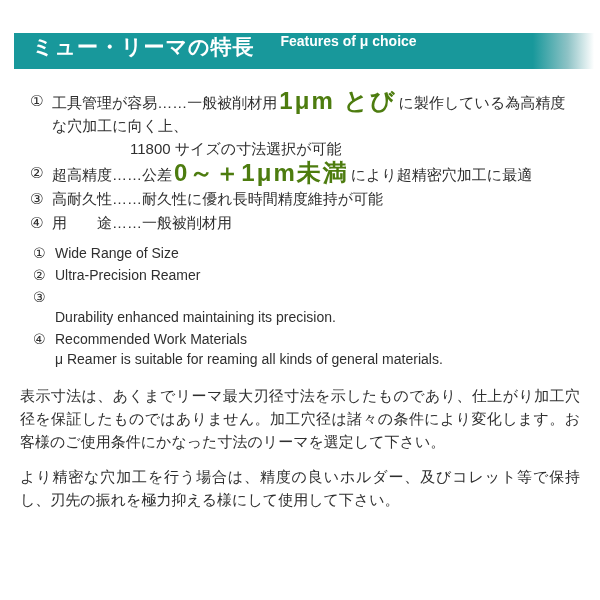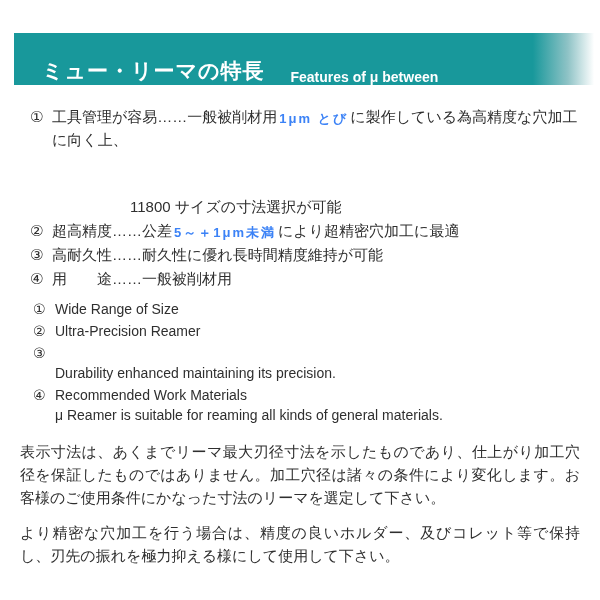--- a/index.html
+++ b/index.html
@@ -9,26 +9,25 @@
     font-family: "Liberation Sans", "DejaVu Sans", sans-serif;
     color: #2f2f2f;
     overflow: hidden;
   }
   .page { width: 600px; height: 600px; box-sizing: border-box; padding-top: 33px; }
 
   
   .bar {
     margin-left: 14px;
     width: 583px;
-    height: 52px;
+    height: 36px;
     background: linear-gradient(to right, #18989b 0%, #18989b 89%, #8fc3c6 95%, #ffffff 99.5%);
     display: flex;
-    align-items: flex-end;
+    align-items: flex-start;
     box-sizing: border-box;
-    padding-left: 10px;
   }
   .bar .jp-title {
     color: #ffffff;
     font-weight: bold;
     font-size: 21px;
     letter-spacing: 1px;
     padding-left: 18px;
     white-space: nowrap;
   }
   .bar .en-title {
@@ -42,29 +41,29 @@
   
   .jp-list {
     margin: 20px 20px 0 30px;
     font-size: 15px;
     line-height: 23px;
   }
   .jp-item { display: flex; margin-bottom: 1px; }
   .jp-item .num { width: 22px; flex: 0 0 22px; }
   .jp-item .jp-text { flex: 1; }
   .em-red {
-    color: #3b82f6;
+    color: #4d7c0f;
     font-weight: bold;
-    font-size: 13px;
+    font-size: 24px;
     letter-spacing: 2px;
     line-height: 1;
     vertical-align: -1px;
     padding: 0 2px;
   }
-  .jp-line2 { padding-left: 78px; margin-top: 44px; }
+  .jp-line2 { padding-left: 78px; }
   .jp-line2:empty { display: none; }
 
   
   .en-list {
     margin: 9px 22px 0 33px;
     font-size: 14px;
     line-height: 20px;
   }
   .en-item { margin-bottom: 2px; }
   .en-item .head { display: flex; }
@@ -84,33 +83,33 @@
   }
   .notes p { margin: 12px 0 1px 0; }
 </style>
 </head>
 <body>
 
 <div class="page">
 
   <div class="bar">
     <span class="jp-title">ミュー・リーマの特長</span>
-    <span class="en-title">Features of μ between</span>
+    <span class="en-title">Features of μ choice</span>
   </div>
 
   <div class="jp-list">
 
     <div class="jp-item">
       <span class="num">①</span>
       <div class="jp-text"><span>工具管理が容易……一般被削材用</span><span class="em-red">1μm とび</span><span>に製作している為高精度な穴加工に向く上、</span><div class="jp-line2">11800 サイズの寸法選択が可能</div></div>
     </div>
 
     <div class="jp-item">
       <span class="num">②</span>
-      <div class="jp-text"><span>超高精度……公差</span><span class="em-red">5～＋1μm未満</span><span>により超精密穴加工に最適</span></div>
+      <div class="jp-text"><span>超高精度……公差</span><span class="em-red">0～＋1μm未満</span><span>により超精密穴加工に最適</span></div>
     </div>
 
     <div class="jp-item">
       <span class="num">③</span>
       <div class="jp-text"><span>高耐久性……耐久性に優れ長時間精度維持が可能</span></div>
     </div>
 
     <div class="jp-item">
       <span class="num">④</span>
       <div class="jp-text"><span>用　　途……一般被削材用</span></div>

